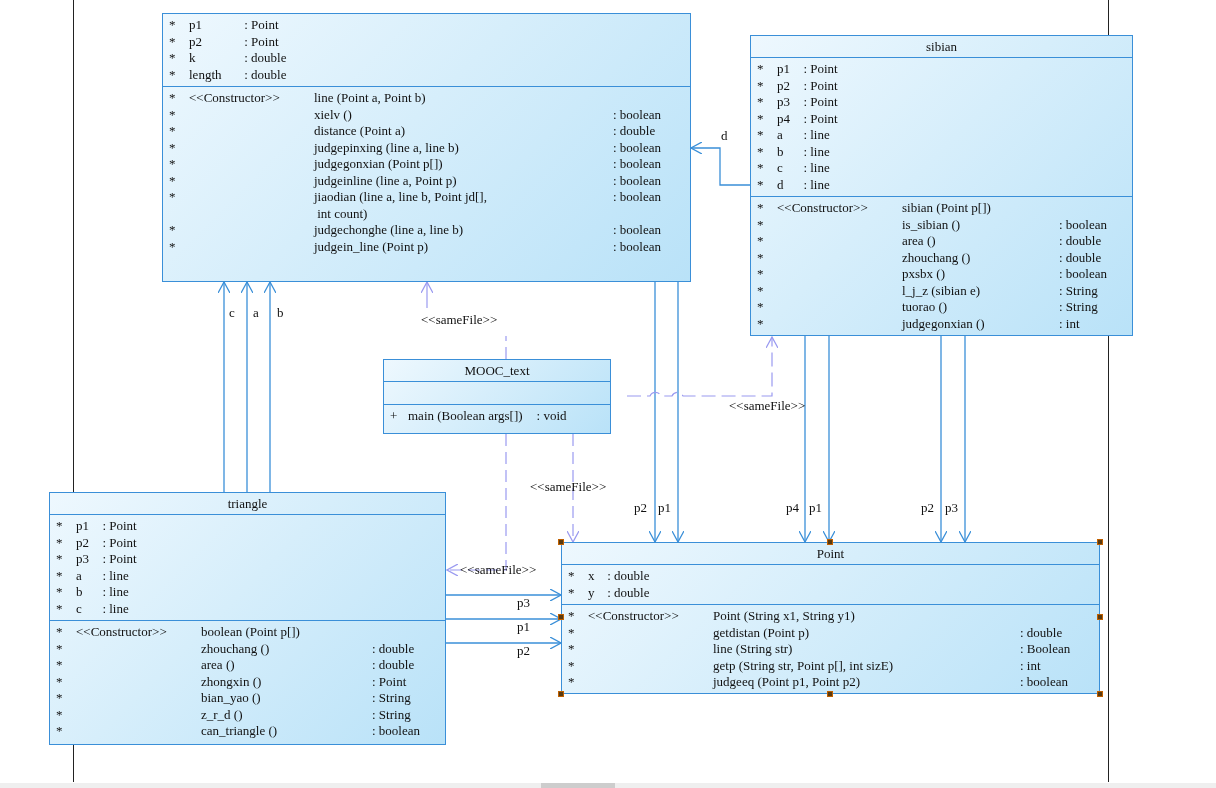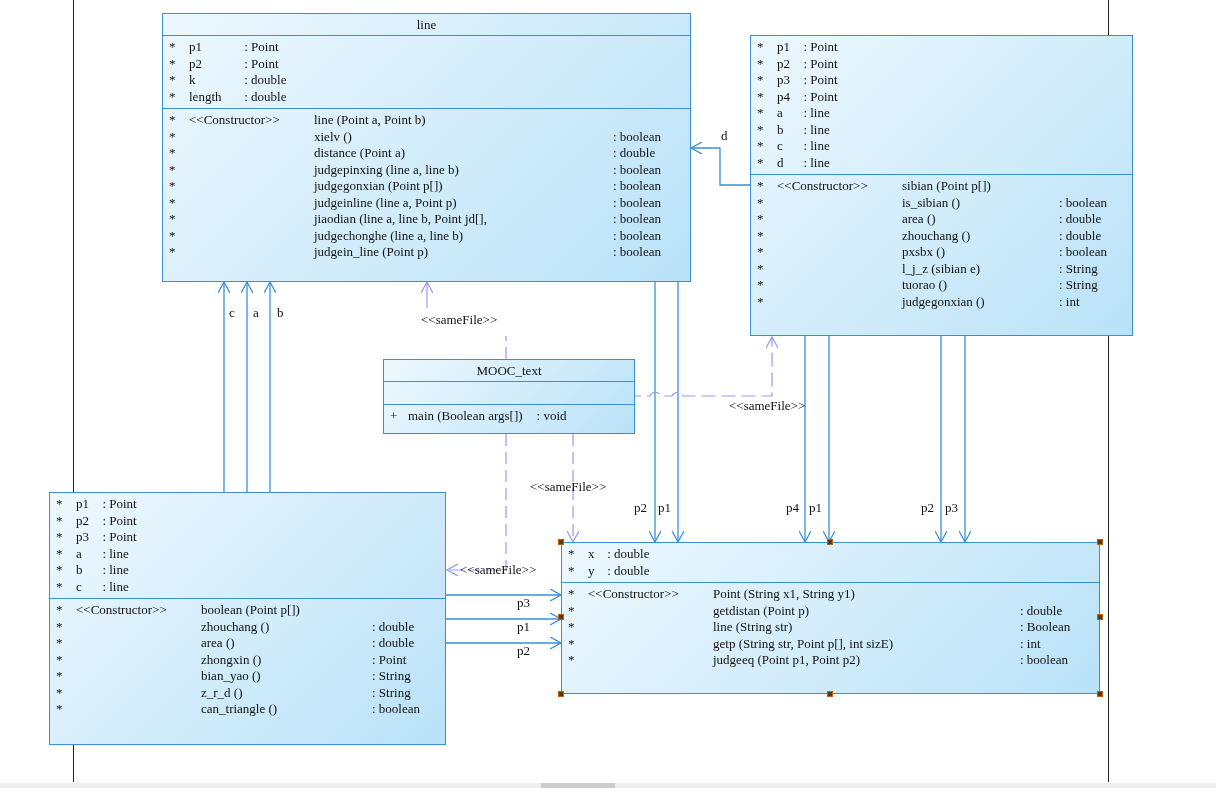--- a/index.html
+++ b/index.html
@@ -76,41 +76,42 @@
 <span class="lbl" style="left:945px;top:500px;">p3</span>
 <span class="lbl" style="left:517px;top:595px;">p3</span>
 <span class="lbl" style="left:517px;top:619px;">p1</span>
 <span class="lbl" style="left:517px;top:643px;">p2</span>
 <span class="lbl" style="left:421px;top:312px;">&lt;&lt;sameFile&gt;&gt;</span>
 <span class="lbl" style="left:729px;top:398px;">&lt;&lt;sameFile&gt;&gt;</span>
 <span class="lbl" style="left:530px;top:479px;">&lt;&lt;sameFile&gt;&gt;</span>
 <span class="lbl" style="left:460px;top:562px;">&lt;&lt;sameFile&gt;&gt;</span>
 
 <div class="cls" style="left: 162px; top: 13px; width: 529px; height: 269px; position: absolute;">
-    <div class="title">line</div>
     <div class="sec">
       <div class="row"><span class="star">*</span><span class="attr-name" style="width: 55.2px;">p1</span><span>: Point</span></div>
       <div class="row"><span class="star">*</span><span class="attr-name" style="width: 55.2px;">p2</span><span>: Point</span></div>
       <div class="row"><span class="star">*</span><span class="attr-name" style="width: 55.2px;">k</span><span>: double</span></div>
       <div class="row"><span class="star">*</span><span class="attr-name" style="width: 55.2px;">length</span><span>: double</span></div>
     </div>
     <div class="sec">
       <div class="row" style="position: relative;"><span class="star">*</span><span class="stereo" style="width: 125px; display: inline-block;">&lt;&lt;Constructor&gt;&gt;</span><span class="name">line (Point a, Point b)</span><span class="ret" style="left: 444px;"></span></div>
       <div class="row" style="position: relative;"><span class="star">*</span><span class="stereo" style="width: 125px; display: inline-block;"></span><span class="name">xielv ()</span><span class="ret" style="left: 444px;">: boolean</span></div>
       <div class="row" style="position: relative;"><span class="star">*</span><span class="stereo" style="width: 125px; display: inline-block;"></span><span class="name">distance (Point a)</span><span class="ret" style="left: 444px;">: double</span></div>
       <div class="row" style="position: relative;"><span class="star">*</span><span class="stereo" style="width: 125px; display: inline-block;"></span><span class="name">judgepinxing (line a, line b)</span><span class="ret" style="left: 444px;">: boolean</span></div>
       <div class="row" style="position: relative;"><span class="star">*</span><span class="stereo" style="width: 125px; display: inline-block;"></span><span class="name">judgegonxian (Point p[])</span><span class="ret" style="left: 444px;">: boolean</span></div>
       <div class="row" style="position: relative;"><span class="star">*</span><span class="stereo" style="width: 125px; display: inline-block;"></span><span class="name">judgeinline (line a, Point p)</span><span class="ret" style="left: 444px;">: boolean</span></div>
       <div class="row" style="position: relative;"><span class="star">*</span><span class="stereo" style="width: 125px; display: inline-block;"></span><span class="name">jiaodian (line a, line b, Point jd[],</span><span class="ret" style="left: 444px;">: boolean</span></div>
+      <div class="row" style="position: relative;"><span class="star"></span><span class="stereo" style="width: 125px; display: inline-block;"></span><span class="name"> int count)</span><span class="ret" style="left: 444px;"></span></div>
       <div class="row" style="position: relative;"><span class="star">*</span><span class="stereo" style="width: 125px; display: inline-block;"></span><span class="name">judgechonghe (line a, line b)</span><span class="ret" style="left: 444px;">: boolean</span></div>
       <div class="row" style="position: relative;"><span class="star">*</span><span class="stereo" style="width: 125px; display: inline-block;"></span><span class="name">judgein_line (Point p)</span><span class="ret" style="left: 444px;">: boolean</span></div>
     </div>
   </div>
 
 <div class="cls" style="left: 750px; top: 35px; width: 383px; height: 301px; position: absolute;">
+    <div class="title">sibian</div>
     <div class="sec">
       <div class="row"><span class="star">*</span><span class="attr-name" style="width: 26.4px;">p1</span><span>: Point</span></div>
       <div class="row"><span class="star">*</span><span class="attr-name" style="width: 26.4px;">p2</span><span>: Point</span></div>
       <div class="row"><span class="star">*</span><span class="attr-name" style="width: 26.4px;">p3</span><span>: Point</span></div>
       <div class="row"><span class="star">*</span><span class="attr-name" style="width: 26.4px;">p4</span><span>: Point</span></div>
       <div class="row"><span class="star">*</span><span class="attr-name" style="width: 26.4px;">a</span><span>: line</span></div>
       <div class="row"><span class="star">*</span><span class="attr-name" style="width: 26.4px;">b</span><span>: line</span></div>
       <div class="row"><span class="star">*</span><span class="attr-name" style="width: 26.4px;">c</span><span>: line</span></div>
       <div class="row"><span class="star">*</span><span class="attr-name" style="width: 26.4px;">d</span><span>: line</span></div>
     </div>
@@ -119,49 +120,51 @@
       <div class="row" style="position: relative;"><span class="star">*</span><span class="stereo" style="width: 125px; display: inline-block;"></span><span class="name">is_sibian ()</span><span class="ret" style="left: 302px;">: boolean</span></div>
       <div class="row" style="position: relative;"><span class="star">*</span><span class="stereo" style="width: 125px; display: inline-block;"></span><span class="name">area ()</span><span class="ret" style="left: 302px;">: double</span></div>
       <div class="row" style="position: relative;"><span class="star">*</span><span class="stereo" style="width: 125px; display: inline-block;"></span><span class="name">zhouchang ()</span><span class="ret" style="left: 302px;">: double</span></div>
       <div class="row" style="position: relative;"><span class="star">*</span><span class="stereo" style="width: 125px; display: inline-block;"></span><span class="name">pxsbx ()</span><span class="ret" style="left: 302px;">: boolean</span></div>
       <div class="row" style="position: relative;"><span class="star">*</span><span class="stereo" style="width: 125px; display: inline-block;"></span><span class="name">l_j_z (sibian e)</span><span class="ret" style="left: 302px;">: String</span></div>
       <div class="row" style="position: relative;"><span class="star">*</span><span class="stereo" style="width: 125px; display: inline-block;"></span><span class="name">tuorao ()</span><span class="ret" style="left: 302px;">: String</span></div>
       <div class="row" style="position: relative;"><span class="star">*</span><span class="stereo" style="width: 125px; display: inline-block;"></span><span class="name">judgegonxian ()</span><span class="ret" style="left: 302px;">: int</span></div>
     </div>
   </div>
 
-<div class="cls" style="left: 383px; top: 359px; width: 252px; height: 75px; position: absolute;">
+<div class="cls" style="left: 383px; top: 359px; width: 228px; height: 75px; position: absolute;">
     <div class="title">MOOC_text</div>
     <div class="sec" style="height: 16px;"></div>
     <div class="sec">
       <div class="row" style="position: relative;"><span class="star" style="width: 18px;">+</span><span class="name">main (Boolean args[])</span><span class="ret" style="position: static; margin-left: 14px;">: void</span></div>
     </div>
   </div>
 
 <div class="cls" style="left: 49px; top: 492px; width: 397px; height: 253px; position: absolute;">
+    <div class="title">triangle</div>
     <div class="sec">
       <div class="row"><span class="star">*</span><span class="attr-name" style="width: 26.4px;">p1</span><span>: Point</span></div>
       <div class="row"><span class="star">*</span><span class="attr-name" style="width: 26.4px;">p2</span><span>: Point</span></div>
       <div class="row"><span class="star">*</span><span class="attr-name" style="width: 26.4px;">p3</span><span>: Point</span></div>
       <div class="row"><span class="star">*</span><span class="attr-name" style="width: 26.4px;">a</span><span>: line</span></div>
       <div class="row"><span class="star">*</span><span class="attr-name" style="width: 26.4px;">b</span><span>: line</span></div>
       <div class="row"><span class="star">*</span><span class="attr-name" style="width: 26.4px;">c</span><span>: line</span></div>
     </div>
     <div class="sec">
       <div class="row" style="position: relative;"><span class="star">*</span><span class="stereo" style="width: 125px; display: inline-block;">&lt;&lt;Constructor&gt;&gt;</span><span class="name">boolean (Point p[])</span><span class="ret" style="left: 316px;"></span></div>
       <div class="row" style="position: relative;"><span class="star">*</span><span class="stereo" style="width: 125px; display: inline-block;"></span><span class="name">zhouchang ()</span><span class="ret" style="left: 316px;">: double</span></div>
       <div class="row" style="position: relative;"><span class="star">*</span><span class="stereo" style="width: 125px; display: inline-block;"></span><span class="name">area ()</span><span class="ret" style="left: 316px;">: double</span></div>
       <div class="row" style="position: relative;"><span class="star">*</span><span class="stereo" style="width: 125px; display: inline-block;"></span><span class="name">zhongxin ()</span><span class="ret" style="left: 316px;">: Point</span></div>
       <div class="row" style="position: relative;"><span class="star">*</span><span class="stereo" style="width: 125px; display: inline-block;"></span><span class="name">bian_yao ()</span><span class="ret" style="left: 316px;">: String</span></div>
       <div class="row" style="position: relative;"><span class="star">*</span><span class="stereo" style="width: 125px; display: inline-block;"></span><span class="name">z_r_d ()</span><span class="ret" style="left: 316px;">: String</span></div>
       <div class="row" style="position: relative;"><span class="star">*</span><span class="stereo" style="width: 125px; display: inline-block;"></span><span class="name">can_triangle ()</span><span class="ret" style="left: 316px;">: boolean</span></div>
     </div>
   </div>
 
 <div class="cls" style="left: 561px; top: 542px; width: 539px; height: 152px; position: absolute;">
+    <div class="title">Point</div>
     <div class="sec">
       <div class="row"><span class="star">*</span><span class="attr-name" style="width: 19.2px;">x</span><span>: double</span></div>
       <div class="row"><span class="star">*</span><span class="attr-name" style="width: 19.2px;">y</span><span>: double</span></div>
     </div>
     <div class="sec">
       <div class="row" style="position: relative;"><span class="star">*</span><span class="stereo" style="width: 125px; display: inline-block;">&lt;&lt;Constructor&gt;&gt;</span><span class="name">Point (String x1, String y1)</span><span class="ret" style="left: 452px;"></span></div>
       <div class="row" style="position: relative;"><span class="star">*</span><span class="stereo" style="width: 125px; display: inline-block;"></span><span class="name">getdistan (Point p)</span><span class="ret" style="left: 452px;">: double</span></div>
       <div class="row" style="position: relative;"><span class="star">*</span><span class="stereo" style="width: 125px; display: inline-block;"></span><span class="name">line (String str)</span><span class="ret" style="left: 452px;">: Boolean</span></div>
       <div class="row" style="position: relative;"><span class="star">*</span><span class="stereo" style="width: 125px; display: inline-block;"></span><span class="name">getp (String str, Point p[], int sizE)</span><span class="ret" style="left: 452px;">: int</span></div>
       <div class="row" style="position: relative;"><span class="star">*</span><span class="stereo" style="width: 125px; display: inline-block;"></span><span class="name">judgeeq (Point p1, Point p2)</span><span class="ret" style="left: 452px;">: boolean</span></div>

